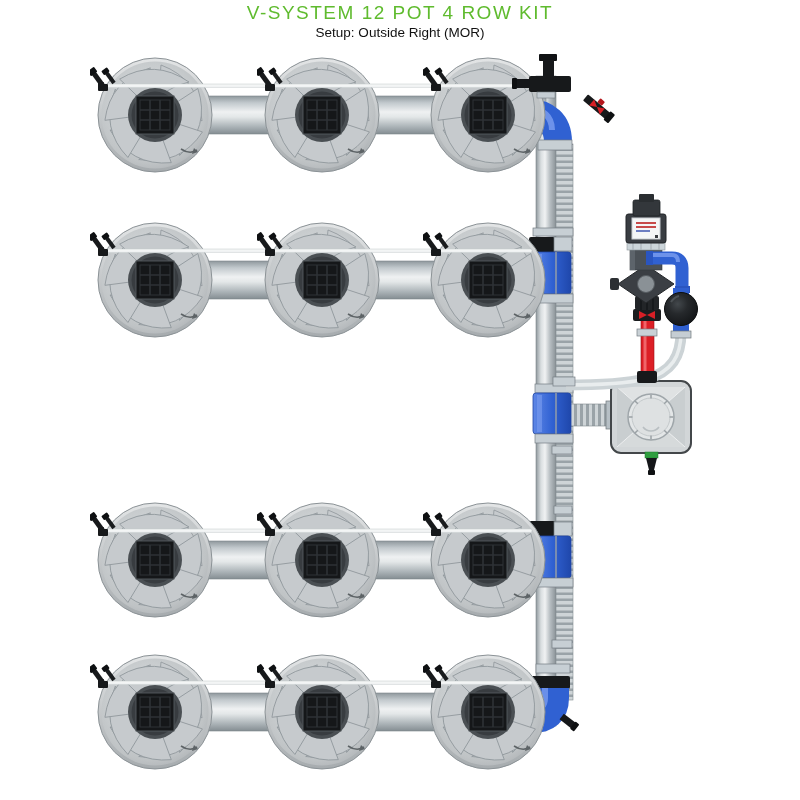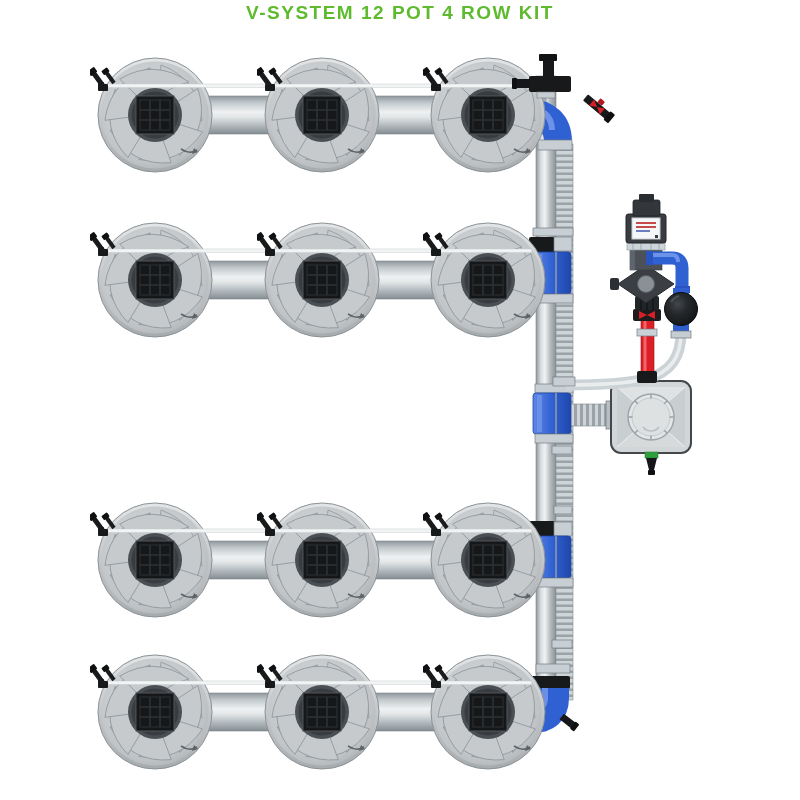--- a/index.html
+++ b/index.html
@@ -1,28 +1,29 @@
 <!DOCTYPE html>
 <html><head>
 <meta charset="utf-8">
 <style>
   html,body{margin:0;padding:0;background:#ffffff;}
   body{width:800px;height:800px;font-family:"Liberation Sans",sans-serif;}
   .stage{position:relative;width:800px;height:800px;background:#fff;overflow:hidden;}
   .header{position:absolute;top:2px;left:0;width:100%;text-align:center;z-index:5;}
-  .title{font-size:19px;font-weight:bold;letter-spacing:1.5px;color:#5fbb2e;}
+  .title{font-size:19px;font-weight:normal;letter-spacing:1.5px;color:#5fbb2e;}
   .subtitle{font-size:13.5px;color:#111;margin-top:1px;}
   svg.diagram{position:absolute;left:0;top:0;}
 </style>
 </head>
 <body>
 
 <div class="stage">
   <div class="header">
     <div class="title" style="color: rgb(95, 187, 46);">V-SYSTEM 12 POT 4 ROW KIT</div>
+    <div class="subtitle" style="color: rgb(17, 17, 17);">Setup: Outside Right (MOR)</div>
   </div>
 
   <svg class="diagram" width="800" height="800" viewBox="0 0 800 800">
     <defs>
       <linearGradient id="pipeH" x1="0" y1="0" x2="0" y2="1">
         <stop offset="0" stop-color="#8f989d"></stop>
           <stop offset="0.18" stop-color="#c2c9cd"></stop>
         <stop offset="0.42" stop-color="#eff1f2"></stop>
           <stop offset="0.55" stop-color="#e3e7e8"></stop>
         <stop offset="0.8" stop-color="#adb5b9"></stop>

